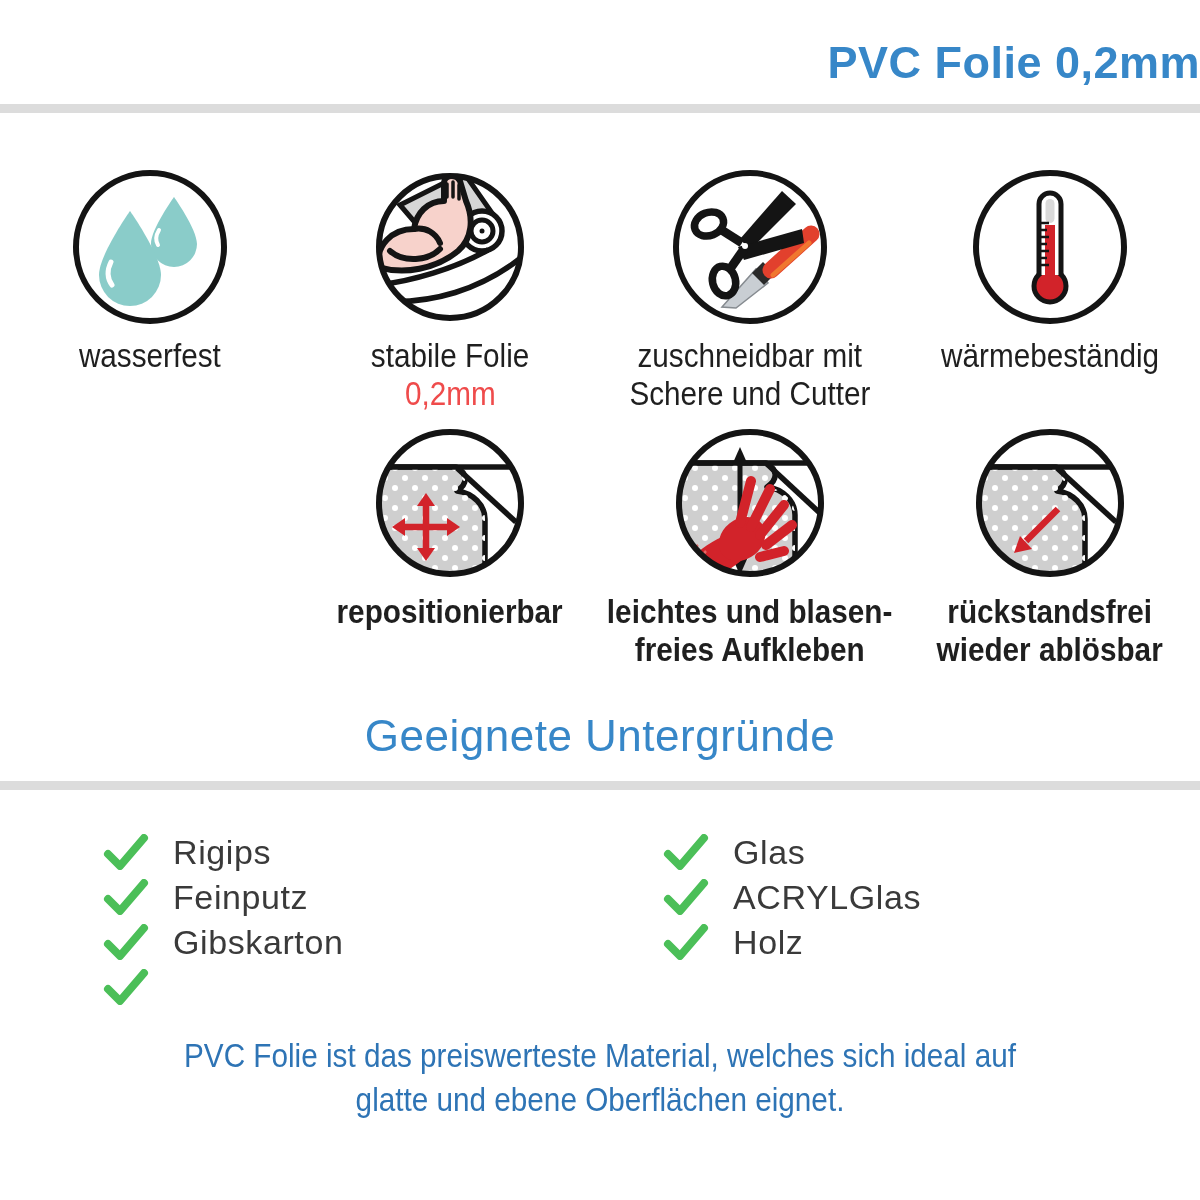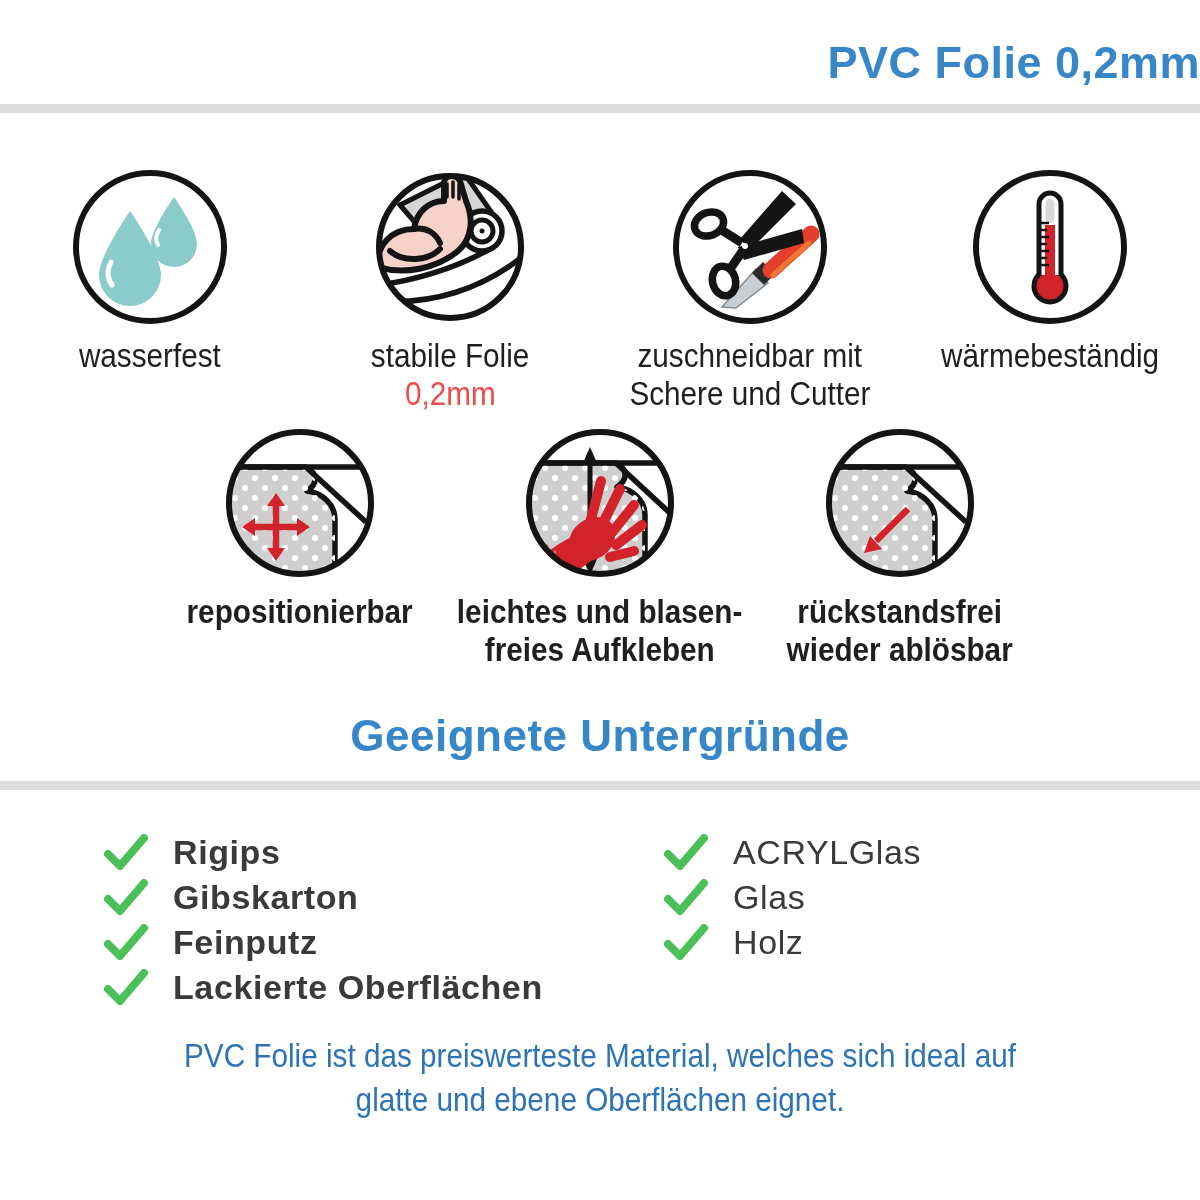--- a/index.html
+++ b/index.html
@@ -13,39 +13,39 @@
   body{
     width:1200px;height:1200px;background:#ffffff;overflow:hidden;
     font-family:"Liberation Sans",sans-serif;
   }
   .page{width:1200px;height:1200px;position:relative;}
   h1.title{
     margin:22px 0 0;height:82px;line-height:82px;text-align:right;
     font-size:45px;font-weight:600;color:var(--accent);letter-spacing:.5px;
   }
   .divider{height:9px;width:1200px;background:var(--divider_gray);}
-  .features{display:flex;justify-content:center;}
+  .features{display:flex;justify-content:flex-end;}
   .row1{margin-top:54px;}
   .row2{margin-top:10px;font-weight:bold;}
   .feature{width:300px;display:flex;flex-direction:column;align-items:center;}
   svg.icon{width:160px;height:160px;display:block;}
   .caption{
     margin-top:10px;font-size:33px;line-height:38px;color:var(--ink);
     text-align:center;white-space:nowrap;
   }
   .caption.next{margin-top:0;}
   .cond{display:block;transform:scaleX(.9);transform-origin:50% 0;}
   .sub{color:var(--sub_red);}
   h2.section-heading{
-    margin:42px 0 20px;text-align:center;font-size:44px;font-weight:700;
+    margin:42px 0 20px;text-align:center;font-size:44px;font-weight:400;
     color:var(--accent);letter-spacing:.5px;
   }
   .checklist{display:flex;padding:40px 0 0 103px;}
   ul.col{list-style:none;margin:0;padding:0;}
-  ul.col.left{width:560px;font-weight:bold;}
+  ul.col.left{width:560px;}
   ul.col li{
     display:flex;align-items:center;height:44px;margin-bottom:1px;
     font-size:34px;color:var(--list_ink);letter-spacing:.6px;
   }
   .check{width:46px;height:36px;flex:0 0 46px;margin-right:24px;}
   p.footer{
     margin:24px 0 0;text-align:center;font-size:33px;line-height:44px;
     color:var(--footer_blue);
   }
 </style>
@@ -237,47 +237,46 @@
       <li>
         <svg class="check" viewBox="0 0 44 36">
             <path d="M4,20 L16,32 L40,4" stroke="var(--check_green)" stroke-width="8" fill="none" stroke-linecap="round" stroke-linejoin="round"></path>
           </svg>
         <span>Rigips</span>
       </li>
       <li>
         <svg class="check" viewBox="0 0 44 36">
             <path d="M4,20 L16,32 L40,4" stroke="var(--check_green)" stroke-width="8" fill="none" stroke-linecap="round" stroke-linejoin="round"></path>
           </svg>
+        <span>Feinputz</span>
+      </li>
+      <li>
+        <svg class="check" viewBox="0 0 44 36">
+            <path d="M4,20 L16,32 L40,4" stroke="var(--check_green)" stroke-width="8" fill="none" stroke-linecap="round" stroke-linejoin="round"></path>
+          </svg>
         <span>Gibskarton</span>
       </li>
       <li>
         <svg class="check" viewBox="0 0 44 36">
             <path d="M4,20 L16,32 L40,4" stroke="var(--check_green)" stroke-width="8" fill="none" stroke-linecap="round" stroke-linejoin="round"></path>
           </svg>
-        <span>Feinputz</span>
-      </li>
-      <li>
-        <svg class="check" viewBox="0 0 44 36">
-            <path d="M4,20 L16,32 L40,4" stroke="var(--check_green)" stroke-width="8" fill="none" stroke-linecap="round" stroke-linejoin="round"></path>
-          </svg>
-        <span>Lackierte Oberflächen</span>
       </li>
     </ul>
     <ul class="col right">
       <li>
         <svg class="check" viewBox="0 0 44 36">
             <path d="M4,20 L16,32 L40,4" stroke="var(--check_green)" stroke-width="8" fill="none" stroke-linecap="round" stroke-linejoin="round"></path>
           </svg>
+        <span>Glas</span>
+      </li>
+      <li>
+        <svg class="check" viewBox="0 0 44 36">
+            <path d="M4,20 L16,32 L40,4" stroke="var(--check_green)" stroke-width="8" fill="none" stroke-linecap="round" stroke-linejoin="round"></path>
+          </svg>
         <span>ACRYLGlas</span>
-      </li>
-      <li>
-        <svg class="check" viewBox="0 0 44 36">
-            <path d="M4,20 L16,32 L40,4" stroke="var(--check_green)" stroke-width="8" fill="none" stroke-linecap="round" stroke-linejoin="round"></path>
-          </svg>
-        <span>Glas</span>
       </li>
       <li>
         <svg class="check" viewBox="0 0 44 36">
             <path d="M4,20 L16,32 L40,4" stroke="var(--check_green)" stroke-width="8" fill="none" stroke-linecap="round" stroke-linejoin="round"></path>
           </svg>
         <span>Holz</span>
       </li>
     </ul>
   </section>
 

